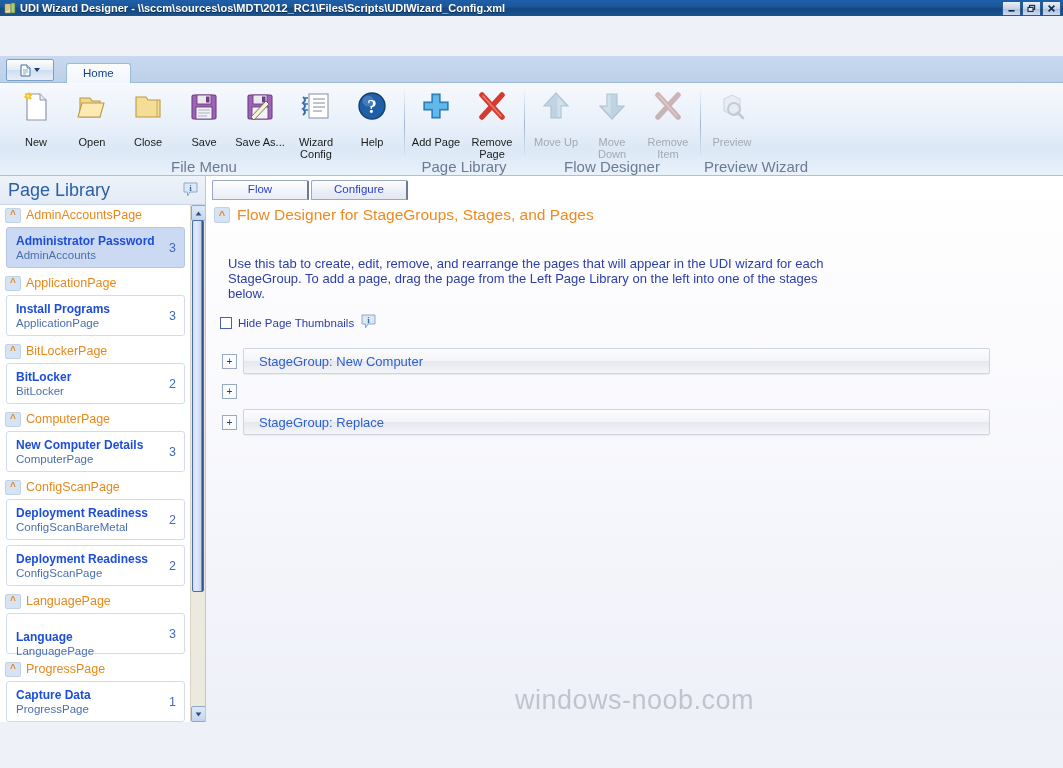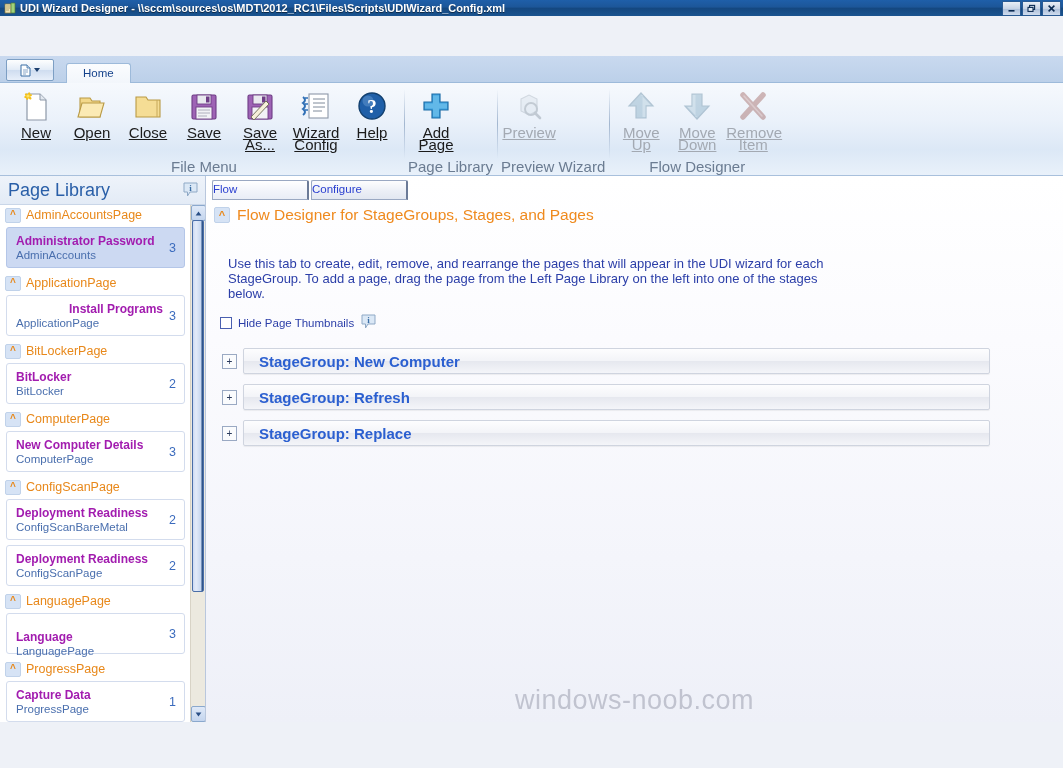--- a/index.html
+++ b/index.html
@@ -92,23 +92,22 @@
     content:"";position:absolute;left:0;top:6px;bottom:16px;width:1px;
     background:linear-gradient(to bottom,rgba(160,180,205,0),rgba(150,172,200,.85),rgba(160,180,205,0));
   }
   .rbtn{
     width:56px;display:flex;flex-direction:column;align-items:center;
     padding:2px 0 0;
     text-align:center;
   }
   .rbtn .ico{height:34px;display:flex;align-items:center;justify-content:center;}
   .rbtn .lbl{
-    font-size:15px;color:#1b1b1b;line-height:12px;margin-top:3px;
+    font-size:11px;color:#1b1b1b;line-height:12px;margin-top:12px;
     width:54px;
-    text-decoration:underline;
   }
   .rbtn.disabled .lbl{color:#a3a9b2;}
   .rbtn.disabled .ico{opacity:.38;filter:grayscale(.55);}
 
   
   .split{display:flex;height:546px;}
 
   
   .sidebar{
     width:205px;flex:0 0 205px;position:relative;
@@ -154,21 +153,21 @@
     display:flex;align-items:center;
     padding:0 8px 0 9px;
     position:relative;
   }
   .pitem.selected{
     background:#ccd9f2;
     border-color:#b4c6e8;
   }
   .pitem .ptexts{flex:1;min-width:0;}
   .pitem .pname{
-    font-size:12px;font-weight:bold;color:#a21caf;line-height:14px;
+    font-size:12px;font-weight:bold;color:#1d4ed8;line-height:14px;
     white-space:nowrap;overflow:hidden;text-overflow:ellipsis;
   }
   .pitem .ptype{
     font-size:11.5px;color:#4a6fae;line-height:14px;
     white-space:nowrap;overflow:hidden;text-overflow:ellipsis;
   }
   .pitem .pcount{
     font-size:12.5px;color:#3b6bbd;padding-left:6px;flex:0 0 auto;
   }
 
@@ -195,21 +194,21 @@
   .main{
     flex:1;position:relative;
     background:linear-gradient(to bottom,#ffffff 0%,#fbfbfe 30%,#f4f5fb 70%,#eef0f8 100%);
     overflow:hidden;
   }
   .tabstrip{
     display:flex;gap:2px;padding:4px 0 0 6px;height:22px;
     position:relative;
   }
   .ctab{
-    width:94px;height:18px;line-height:17px;
+    width:94px;height:18px;line-height:17px;text-align:center;
     font-size:11.5px;color:#2a3fd0;
     background:linear-gradient(to bottom,#fdfdfe 0%,#eceff6 55%,#e2e7f1 100%);
     border:1px solid #9aa8c2;
     border-right:2px solid #6b7a97;
     border-radius:2px 2px 0 0;
   }
   .ctab.active{
     background:linear-gradient(to bottom,#ffffff 0%,#f2f4fa 55%,#e9edf6 100%);
   }
   .panel{
@@ -248,21 +247,21 @@
   .sgbar{
     flex:1;height:24px;max-width:730px;
     background:linear-gradient(to bottom,#fdfdfe 0%,#f3f4f8 48%,#e6e8ef 52%,#f4f5f9 100%);
     border:1px solid #cfd4df;
     border-radius:2px;
     display:flex;align-items:center;
     padding-left:15px;
     box-shadow:0 1px 1px rgba(0,0,0,.06);
   }
   .sgbar .sglbl{
-    font-size:15px;font-weight:bold;color:#2b5fd0;
+    font-size:13px;font-weight:normal;color:#2b5fd0;
   }
 
   .watermark{
     position:absolute;left:0;right:0;bottom:6px;
     text-align:center;
     font-size:27px;color:#b9bcc9;
     letter-spacing:.5px;
     opacity:.85;
     font-family:"Liberation Sans",sans-serif;
   }
@@ -403,71 +402,80 @@
       <div class="gitems">
         <div class="rbtn">
           <span class="ico">
             <svg width="32" height="34" viewBox="0 0 32 34">
               <path d="M12 4 h8 v8 h8 v8 h-8 v8 h-8 v-8 h-8 v-8 h8 z" fill="#3fa3e0" stroke="#1f6ea8" stroke-width="1.2"></path>
               <path d="M13 5.5 h6 v8 h8 v5 h-8 v8 h-6 v-8 h-8 v-5 h8 z" fill="#7fcbef" opacity=".55"></path>
             </svg>
           </span>
           <span class="lbl">Add Page</span>
         </div>
+        <div class="rbtn">
+          <span class="ico">
+            <svg width="32" height="34" viewBox="0 0 32 34">
+              <path d="M6 5 L26 27 M26 5 L6 27" stroke="#d63a2e" stroke-width="5.5" stroke-linecap="round"></path>
+              <path d="M7 6 L25 26" stroke="#ef7a6e" stroke-width="1.6" stroke-linecap="round"></path>
+            </svg>
+          </span>
+          <span class="lbl">Remove Page</span>
+        </div>
       </div>
       <div class="glabel">Page Library</div>
     </div>
 
     <div class="rgroup">
       <div class="gitems">
         <div class="rbtn disabled">
           <span class="ico">
             <svg width="32" height="34" viewBox="0 0 32 34">
+              <path d="M16 3 L28 16 h-7 v12 h-10 v-12 h-7 z" fill="#45a9e6" stroke="#2180bf" stroke-width="1.2"></path>
+              <path d="M16 5 L25.5 15 h-5 v12 h-3 V5 z" fill="#a9ddf6" opacity=".6"></path>
+            </svg>
+          </span>
+          <span class="lbl">Move Up</span>
+        </div>
+        <div class="rbtn disabled">
+          <span class="ico">
+            <svg width="32" height="34" viewBox="0 0 32 34">
+              <path d="M16 29 L4 16 h7 V4 h10 v12 h7 z" fill="#45a9e6" stroke="#2180bf" stroke-width="1.2"></path>
+              <path d="M16 27 L6.5 17 h5 V5 h3 v22 z" fill="#a9ddf6" opacity=".6"></path>
+            </svg>
+          </span>
+          <span class="lbl">Move Down</span>
+        </div>
+        <div class="rbtn disabled">
+          <span class="ico">
+            <svg width="32" height="34" viewBox="0 0 32 34">
+              <path d="M6 5 L26 27 M26 5 L6 27" stroke="#d63a2e" stroke-width="5.5" stroke-linecap="round"></path>
+              <path d="M7 6 L25 26" stroke="#ef7a6e" stroke-width="1.6" stroke-linecap="round"></path>
+            </svg>
+          </span>
+          <span class="lbl">Remove Item</span>
+        </div>
+      </div>
+      <div class="glabel">Flow Designer</div>
+    </div>
+
+    <div class="rgroup">
+      <div class="gitems">
+        <div class="rbtn disabled">
+          <span class="ico">
+            <svg width="32" height="34" viewBox="0 0 32 34">
               <path d="M8 9 l8 -4 l8 4 v12 l-8 4 l-8 -4 z" fill="#cfe3f4" stroke="#8fa9c2" stroke-width="1.1"></path>
               <circle cx="18" cy="19" r="6" fill="none" stroke="#6f8ba6" stroke-width="2"></circle>
               <path d="M22 23 l5 5" stroke="#6f8ba6" stroke-width="2.6" stroke-linecap="round"></path>
             </svg>
           </span>
           <span class="lbl">Preview</span>
         </div>
       </div>
       <div class="glabel">Preview Wizard</div>
-    </div>
-
-    <div class="rgroup">
-      <div class="gitems">
-        <div class="rbtn disabled">
-          <span class="ico">
-            <svg width="32" height="34" viewBox="0 0 32 34">
-              <path d="M16 3 L28 16 h-7 v12 h-10 v-12 h-7 z" fill="#45a9e6" stroke="#2180bf" stroke-width="1.2"></path>
-              <path d="M16 5 L25.5 15 h-5 v12 h-3 V5 z" fill="#a9ddf6" opacity=".6"></path>
-            </svg>
-          </span>
-          <span class="lbl">Move Up</span>
-        </div>
-        <div class="rbtn disabled">
-          <span class="ico">
-            <svg width="32" height="34" viewBox="0 0 32 34">
-              <path d="M16 29 L4 16 h7 V4 h10 v12 h7 z" fill="#45a9e6" stroke="#2180bf" stroke-width="1.2"></path>
-              <path d="M16 27 L6.5 17 h5 V5 h3 v22 z" fill="#a9ddf6" opacity=".6"></path>
-            </svg>
-          </span>
-          <span class="lbl">Move Down</span>
-        </div>
-        <div class="rbtn disabled">
-          <span class="ico">
-            <svg width="32" height="34" viewBox="0 0 32 34">
-              <path d="M6 5 L26 27 M26 5 L6 27" stroke="#d63a2e" stroke-width="5.5" stroke-linecap="round"></path>
-              <path d="M7 6 L25 26" stroke="#ef7a6e" stroke-width="1.6" stroke-linecap="round"></path>
-            </svg>
-          </span>
-          <span class="lbl">Remove Item</span>
-        </div>
-      </div>
-      <div class="glabel">Flow Designer</div>
     </div>
 
   </div>
 
   <div class="split">
 
     <div class="sidebar">
       <div class="sb-header">
         <span class="sb-title">Page Library</span>
         <span>
@@ -490,21 +498,21 @@
                 <span class="ptype" style="display: block;">AdminAccounts</span>
               </span>
               <span class="pcount">3</span>
             </div>
             <div class="grp-hdr">
               <span class="chev">^</span>
               <span class="grp-name">ApplicationPage</span>
             </div>
             <div class="pitem">
               <span class="ptexts">
-                <span class="pname" style="display: block; text-align: right;">Install Programs</span>
+                <span class="pname" style="display: block;">Install Programs</span>
                 <span class="ptype" style="display: block;">ApplicationPage</span>
               </span>
               <span class="pcount">3</span>
             </div>
             <div class="grp-hdr">
               <span class="chev">^</span>
               <span class="grp-name">BitLockerPage</span>
             </div>
             <div class="pitem">
               <span class="ptexts">
@@ -613,23 +621,20 @@
 
         <div class="stages" id="stages">
             <div class="stagegroup">
               <span class="expander">+</span>
               <span class="sgbar">
                 <span class="sglbl">StageGroup: New Computer</span>
               </span>
             </div>
             <div class="stagegroup">
               <span class="expander">+</span>
-              <span class="sgbar">
-                <span class="sglbl">StageGroup: Refresh</span>
-              </span>
             </div>
             <div class="stagegroup">
               <span class="expander">+</span>
               <span class="sgbar">
                 <span class="sglbl">StageGroup: Replace</span>
               </span>
             </div>
           </div>
       </div>
 

